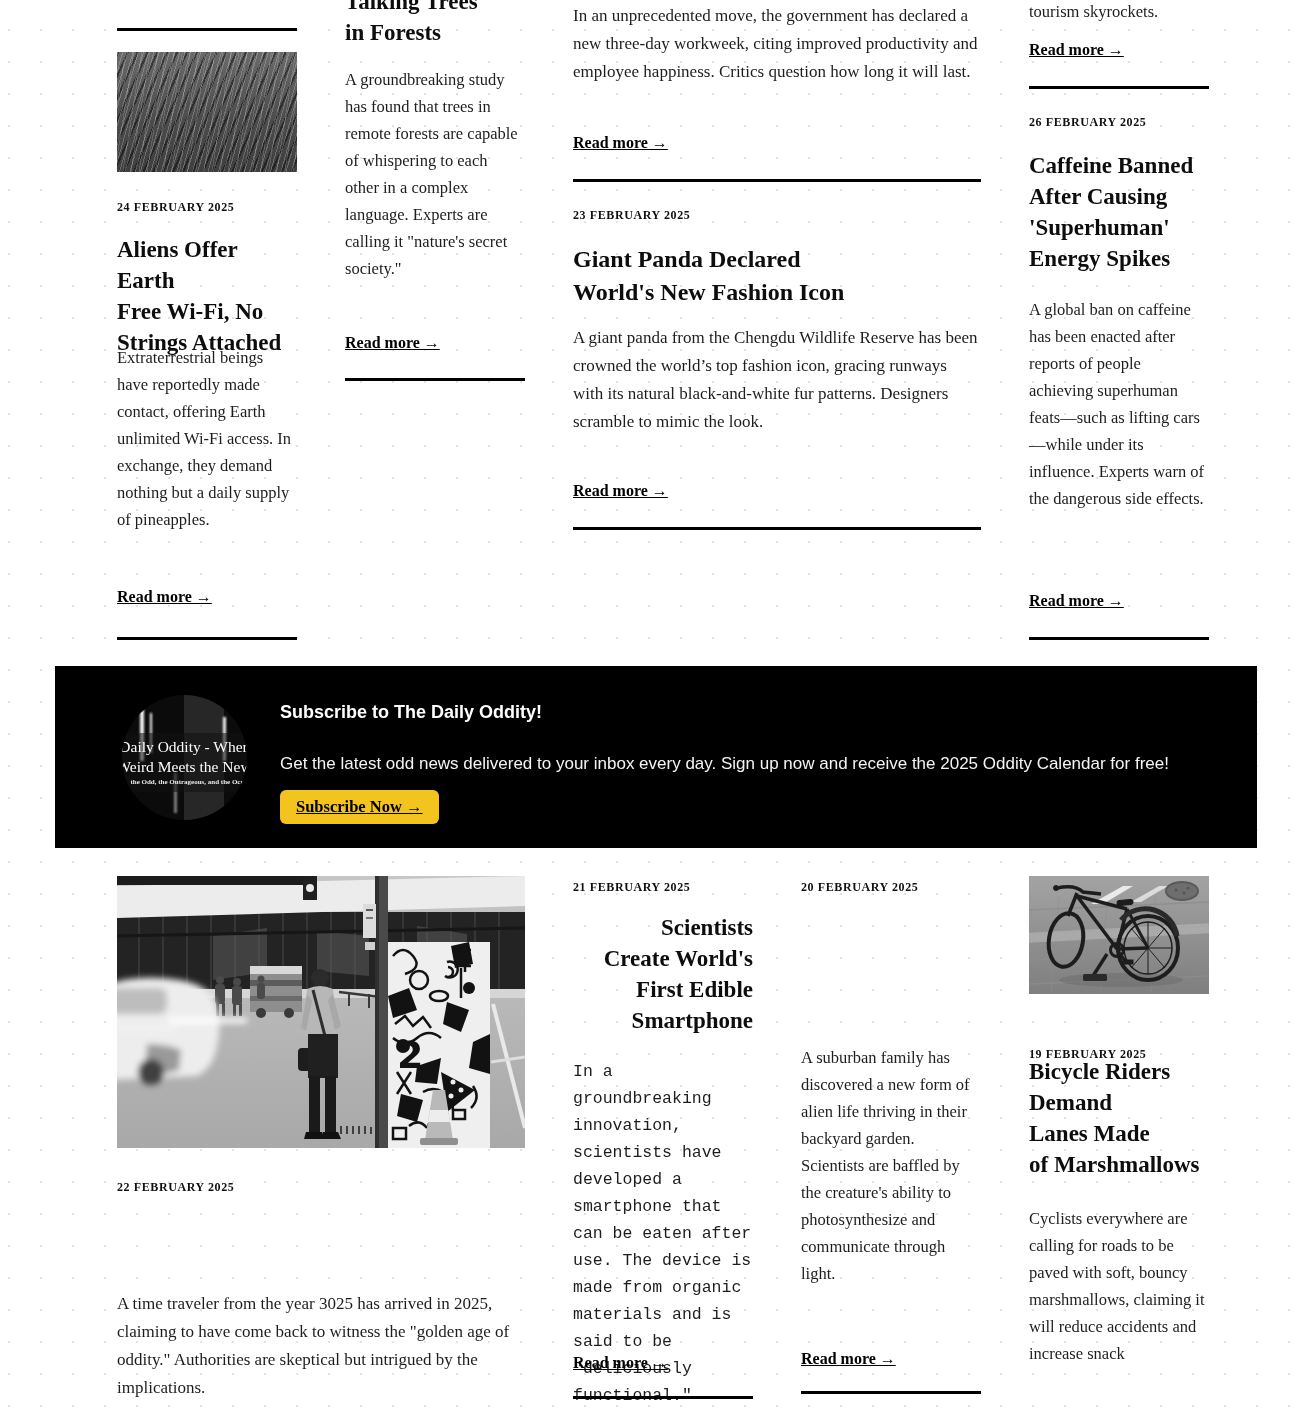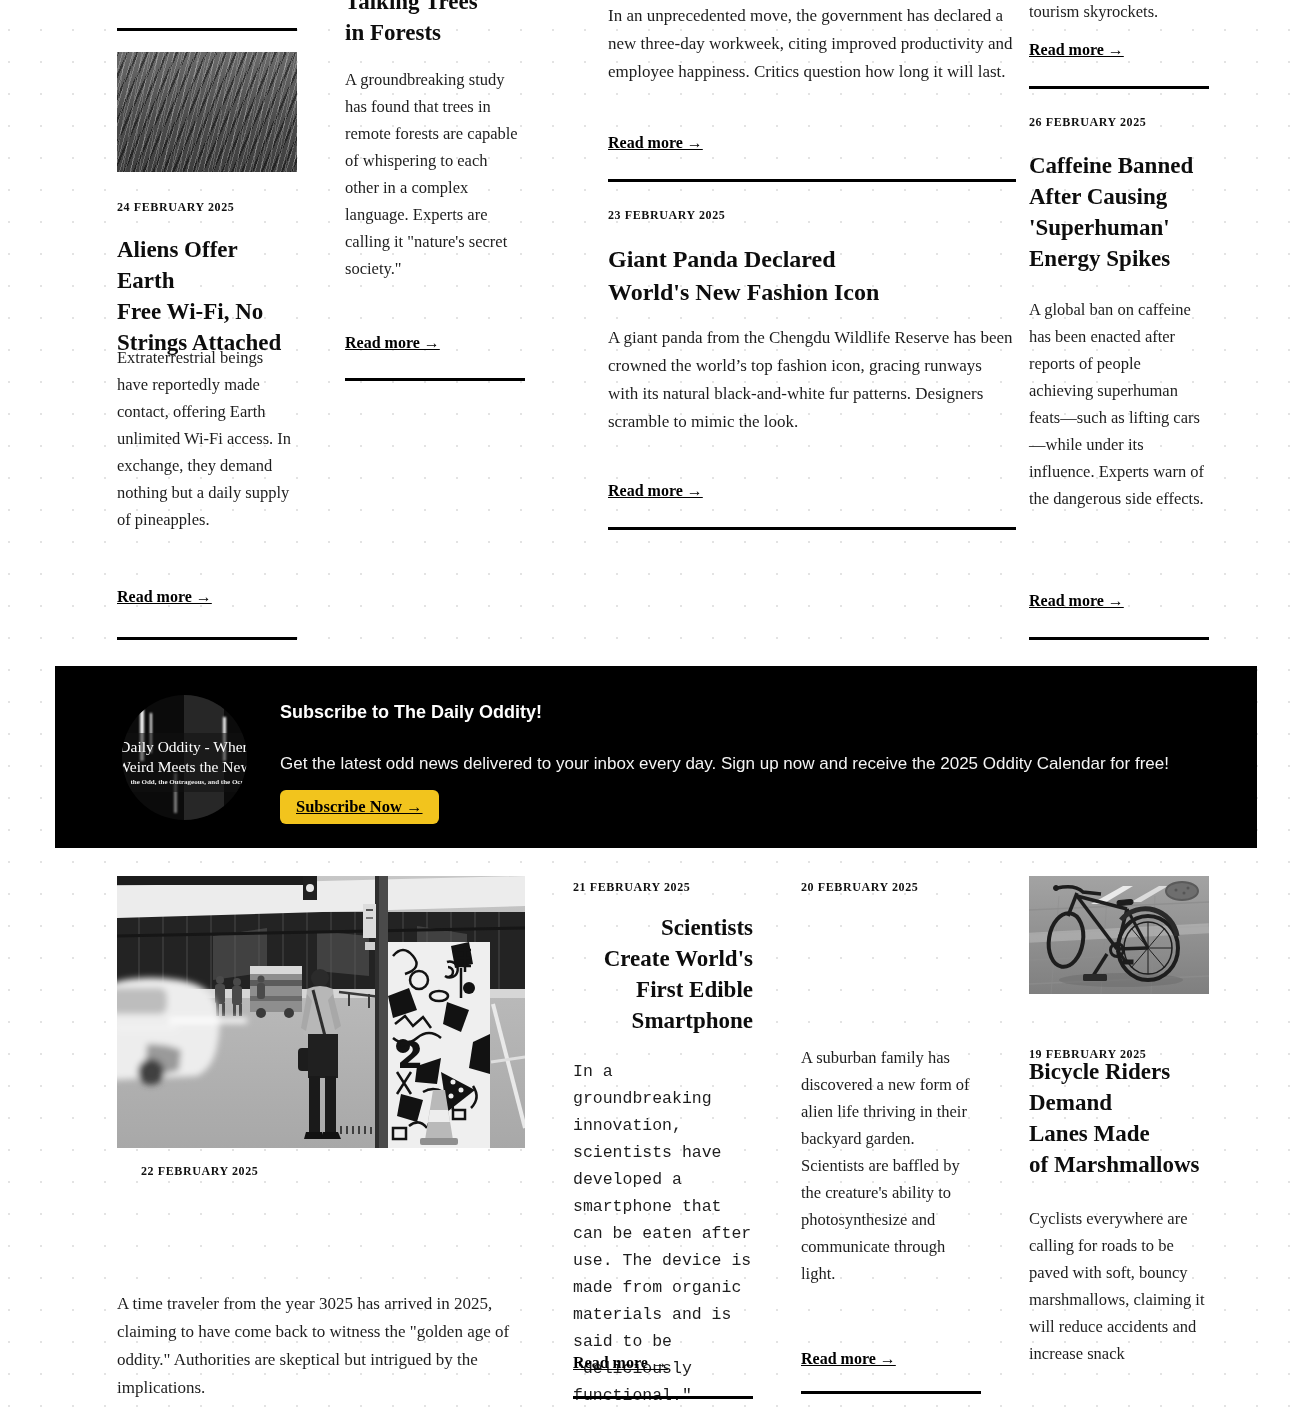--- a/index.html
+++ b/index.html
@@ -67,21 +67,21 @@
   </div>
 
   <div class="card" style="left:345px;top:0;width:180px;height:390px;">
     <div class="abs title title-sm" style="top:-14px;">Talking Trees
 in Forests</div>
     <div class="abs body" style="top:66px;">A groundbreaking study has found that trees in remote forests are capable of whispering to each other in a complex language. Experts are calling it "nature's secret society."</div>
     <a class="readmore" style="position:absolute;top:334px;left:0;">Read more →</a>
     <div class="abs rule" style="top:378px;"></div>
   </div>
 
-  <div class="card" style="left:573px;top:0;width:408px;height:535px;margin-left:35px;">
+  <div class="card" style="left:573px;top:0;width:408px;height:535px;">
     <div class="abs body body-wide" style="top:2px;">In an unprecedented move, the government has declared a new three-day workweek, citing improved productivity and employee happiness. Critics question how long it will last.</div>
     <a class="readmore" style="position:absolute;top:134px;left:0;">Read more →</a>
     <div class="abs rule" style="top:179px;"></div>
     <div class="abs date" style="top:208px;">23 FEBRUARY 2025</div>
     <div class="abs title title-lg" style="top:243px;">Giant Panda Declared
 World's New Fashion Icon</div>
     <div class="abs body body-wide" style="top:324px;">A giant panda from the Chengdu Wildlife Reserve has been crowned the world’s top fashion icon, gracing runways with its natural black-and-white fur patterns. Designers scramble to mimic the look.</div>
     <a class="readmore" style="position:absolute;top:482px;left:0;">Read more →</a>
     <div class="abs rule" style="top:527px;"></div>
   </div>
@@ -273,21 +273,21 @@
         <line x1="376" y1="128" x2="408" y2="252" stroke="#e9e9e9" stroke-width="4"></line>
         <line x1="374" y1="186" x2="408" y2="181" stroke="#dedede" stroke-width="3"></line>
 
         <g>
           <polygon points="316,214 328,214 336,264 308,264" fill="#b9b9b9"></polygon>
           <polygon points="313,234 331,234 333,246 311,246" fill="#ededed"></polygon>
           <rect x="303" y="262" width="38" height="7" rx="2" fill="#8f8f8f"></rect>
         </g>
       </svg>
     </div>
-    <div class="abs date" style="top:288px;margin-left:24px;">22 FEBRUARY 2025</div>
+    <div class="abs date" style="top:304px;">22 FEBRUARY 2025</div>
     <div class="abs body body-wide" style="top:414px;">A time traveler from the year 3025 has arrived in 2025, claiming to have come back to witness the "golden age of oddity." Authorities are skeptical but intrigued by the implications.</div>
   </div>
 
   <div class="card" style="left:573px;top:876px;width:180px;height:530px;">
     <div class="abs date" style="top:4px;">21 FEBRUARY 2025</div>
     <div class="abs title title-sm" style="top:36px;text-align:right;">Scientists
 Create World's
 First Edible
 Smartphone</div>
     <div class="abs body" style="top:182px;font-family:Liberation Mono, monospace;">In a groundbreaking innovation, scientists have developed a smartphone that can be eaten after use. The device is made from organic materials and is said to be "deliciously functional."</div>

